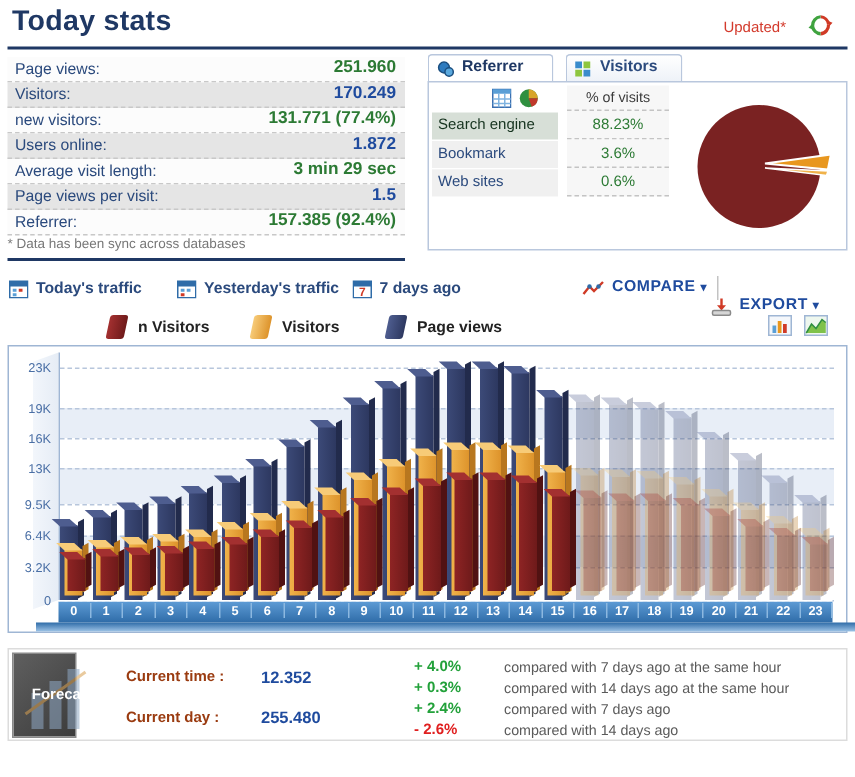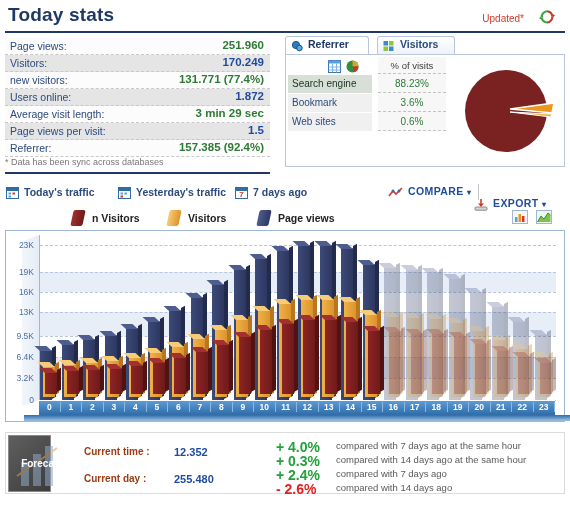--- a/index.html
+++ b/index.html
@@ -300,21 +300,21 @@
     font-size: 11px; font-weight: bold; color: #1f4b9e;
   }
   #fc-label-time  { top: 13px; }
   #fc-value-time  { top: 13px; }
   #fc-label-day   { top: 40px; }
   #fc-value-day   { top: 40px; }
   .cmp-row { position: absolute; left: 270px; height: 14px; }
   .cmp-pct {
     position: absolute; left: 0; top: 0;
     width: 52px;
-    font-size: 14px; font-weight: bold;
+    font-size: 10px; font-weight: bold;
   }
   .cmp-pos { color: #22a13a; }
   .cmp-neg { color: #e02020; }
   .cmp-text {
     position: absolute; left: 60px; top: 1px;
     font-size: 9.5px; color: #5a5a5a; white-space: nowrap;
   }
 </style>
 </head>
 <body>

